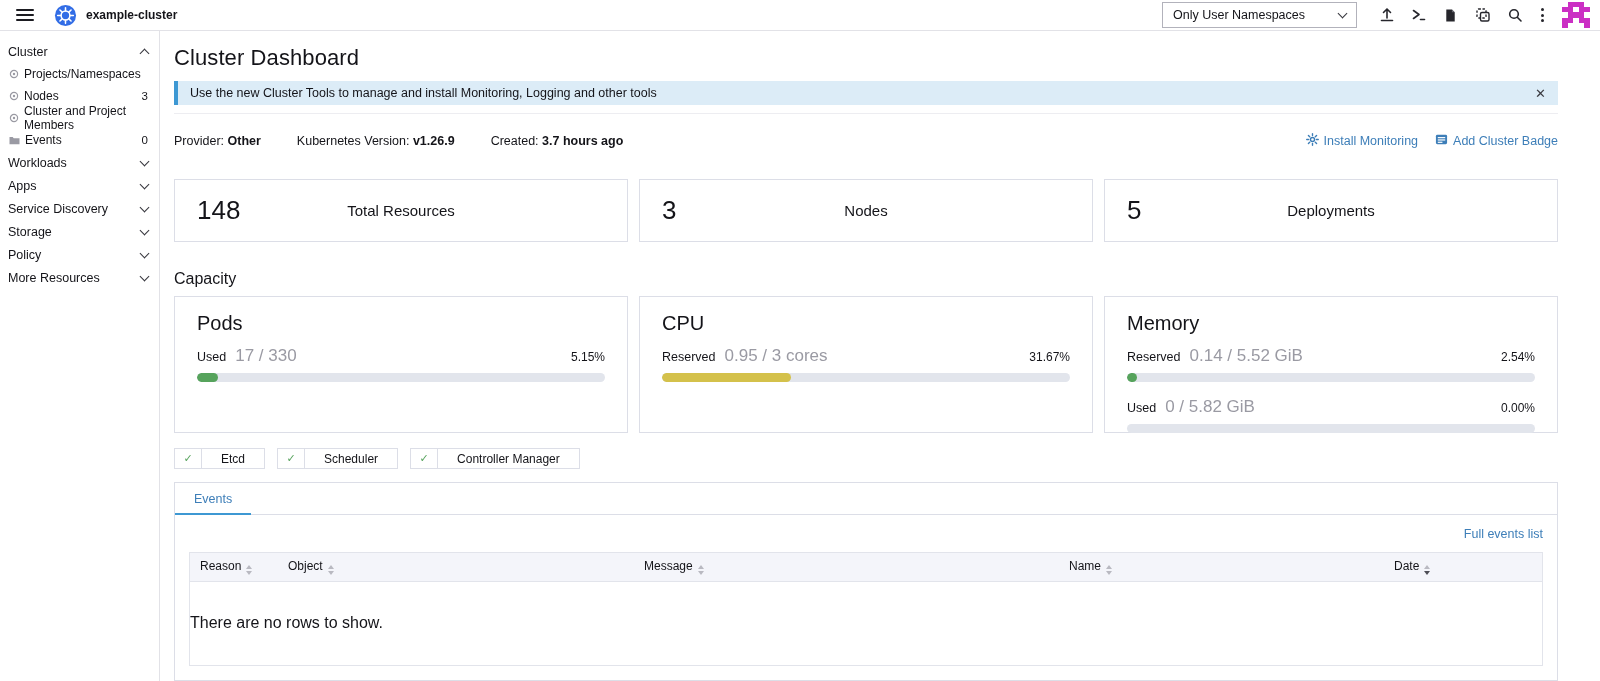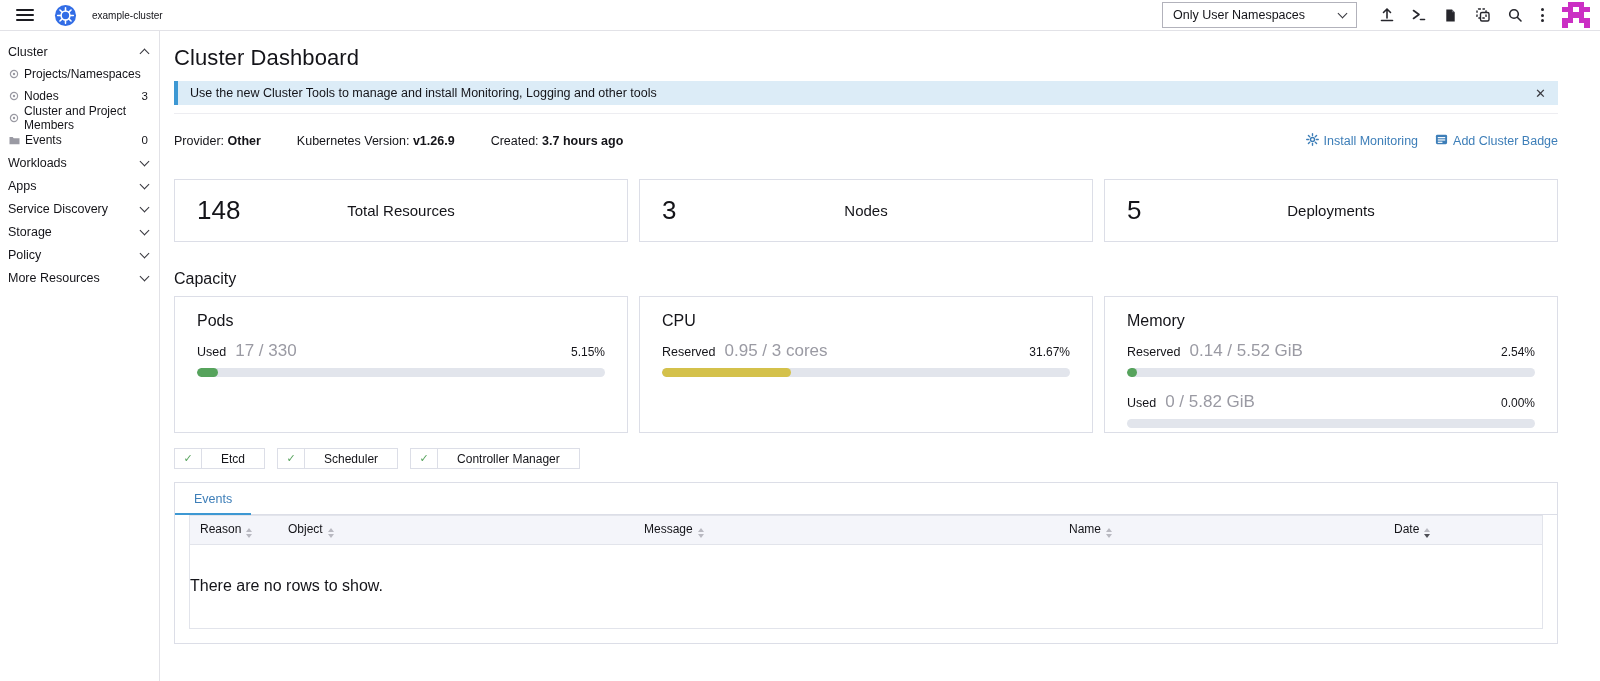--- a/index.html
+++ b/index.html
@@ -6,21 +6,21 @@
   html,body { width:1600px; height:681px; background:#fff; overflow:hidden;
               font-family:"Liberation Sans", sans-serif; color:#141419; }
 
   
   .app-header { height:31px; display:flex; align-items:center; padding:0 10px 0 10px;
                 border-bottom:1px solid #e2e2e7; background:#fff; }
   .hamburger { width:18px; height:12px; display:flex; flex-direction:column; justify-content:space-between;
                cursor:pointer; margin-left:6px; }
   .hamburger span { height:2px; background:#1b1b21; border-radius:1px; }
   .k8s-logo { margin-left:20px; width:23px; height:23px; display:flex; }
-  .cluster-name { margin-left:15px; font-size:10px; font-weight:400; }
+  .cluster-name { margin-left:9px; font-size:12px; font-weight:700; }
   .header-right { margin-left:auto; display:flex; align-items:center; gap:15px; }
   .ns-dropdown { width:195px; height:26px; border:1px solid #b2b2bb; border-radius:0;
                  display:flex; align-items:center; padding:0 10px; font-size:12.5px; cursor:pointer; margin-right:6px; }
   .ns-dropdown .chev { margin-left:auto; }
   .hicon { width:17px; height:17px; display:flex; align-items:center; justify-content:center; cursor:pointer; color:#26262c; }
   .kebab { display:flex; flex-direction:column; gap:2.5px; cursor:pointer; padding:0 3px; }
   .kebab span { width:3px; height:3px; border-radius:50%; background:#26262c; }
   .avatar { display:grid; grid-template-columns:repeat(5,1fr); grid-auto-rows:1fr;
             width:28px; height:26px; cursor:pointer; }
   .avatar i { display:block; }
@@ -58,21 +58,21 @@
 
   .stats-row { margin-top:30px; display:flex; gap:11px; }
   .stat-card { flex:1; height:63px; border:1px solid #dcdee7; position:relative;
                display:flex; align-items:center; justify-content:center; background:#fff; }
   .stat-value { position:absolute; left:22px; font-size:26px; font-weight:400; }
   .stat-label { font-size:15px; }
 
   .capacity-title { margin-top:28px; font-size:16px; font-weight:500; }
   .capacity-row { margin-top:8px; display:flex; gap:11px; }
   .cap-card { flex:1; height:137px; border:1px solid #dcdee7; padding:15px 22px; background:#fff; }
-  .cap-title { font-size:16px; font-weight:400; }
+  .cap-title { font-size:20px; font-weight:400; }
   .gauge { margin-top:11px; }
   .gauge + .gauge { margin-top:15px; }
   .gauge-head { display:flex; align-items:baseline; font-size:12.5px; }
   .gauge-detail { color:#9a9aa3; font-size:17px; margin-left:9px; }
   .gauge-pct { margin-left:auto; font-size:12px; }
   .track { margin-top:7px; height:9px; background:#e2e5ec; border-radius:5px; overflow:hidden; }
   .fill { height:100%; border-radius:5px; }
 
   .badge-row { margin-top:15px; display:flex; gap:12px; }
   .badge { display:inline-flex; align-items:stretch; height:21px; border:1px solid #dcdee7; font-size:12px; cursor:pointer; background:#fff; }
@@ -406,20 +406,21 @@
         <span class="badge-check">✓</span>
         <span class="badge-label">Controller Manager</span>
       </span>
     </div>
 
     <section class="events-panel">
       <div class="tab-row">
         <span class="tab">Events</span>
       </div>
       <div class="panel-body">
+        <div class="full-link">Full events list</div>
         <div class="table-box">
           <table>
             <colgroup>
                 <col style="width:88px">
                 <col style="width:356px">
                 <col style="width:425px">
                 <col style="width:325px">
                 <col>
               </colgroup>
             <thead>

